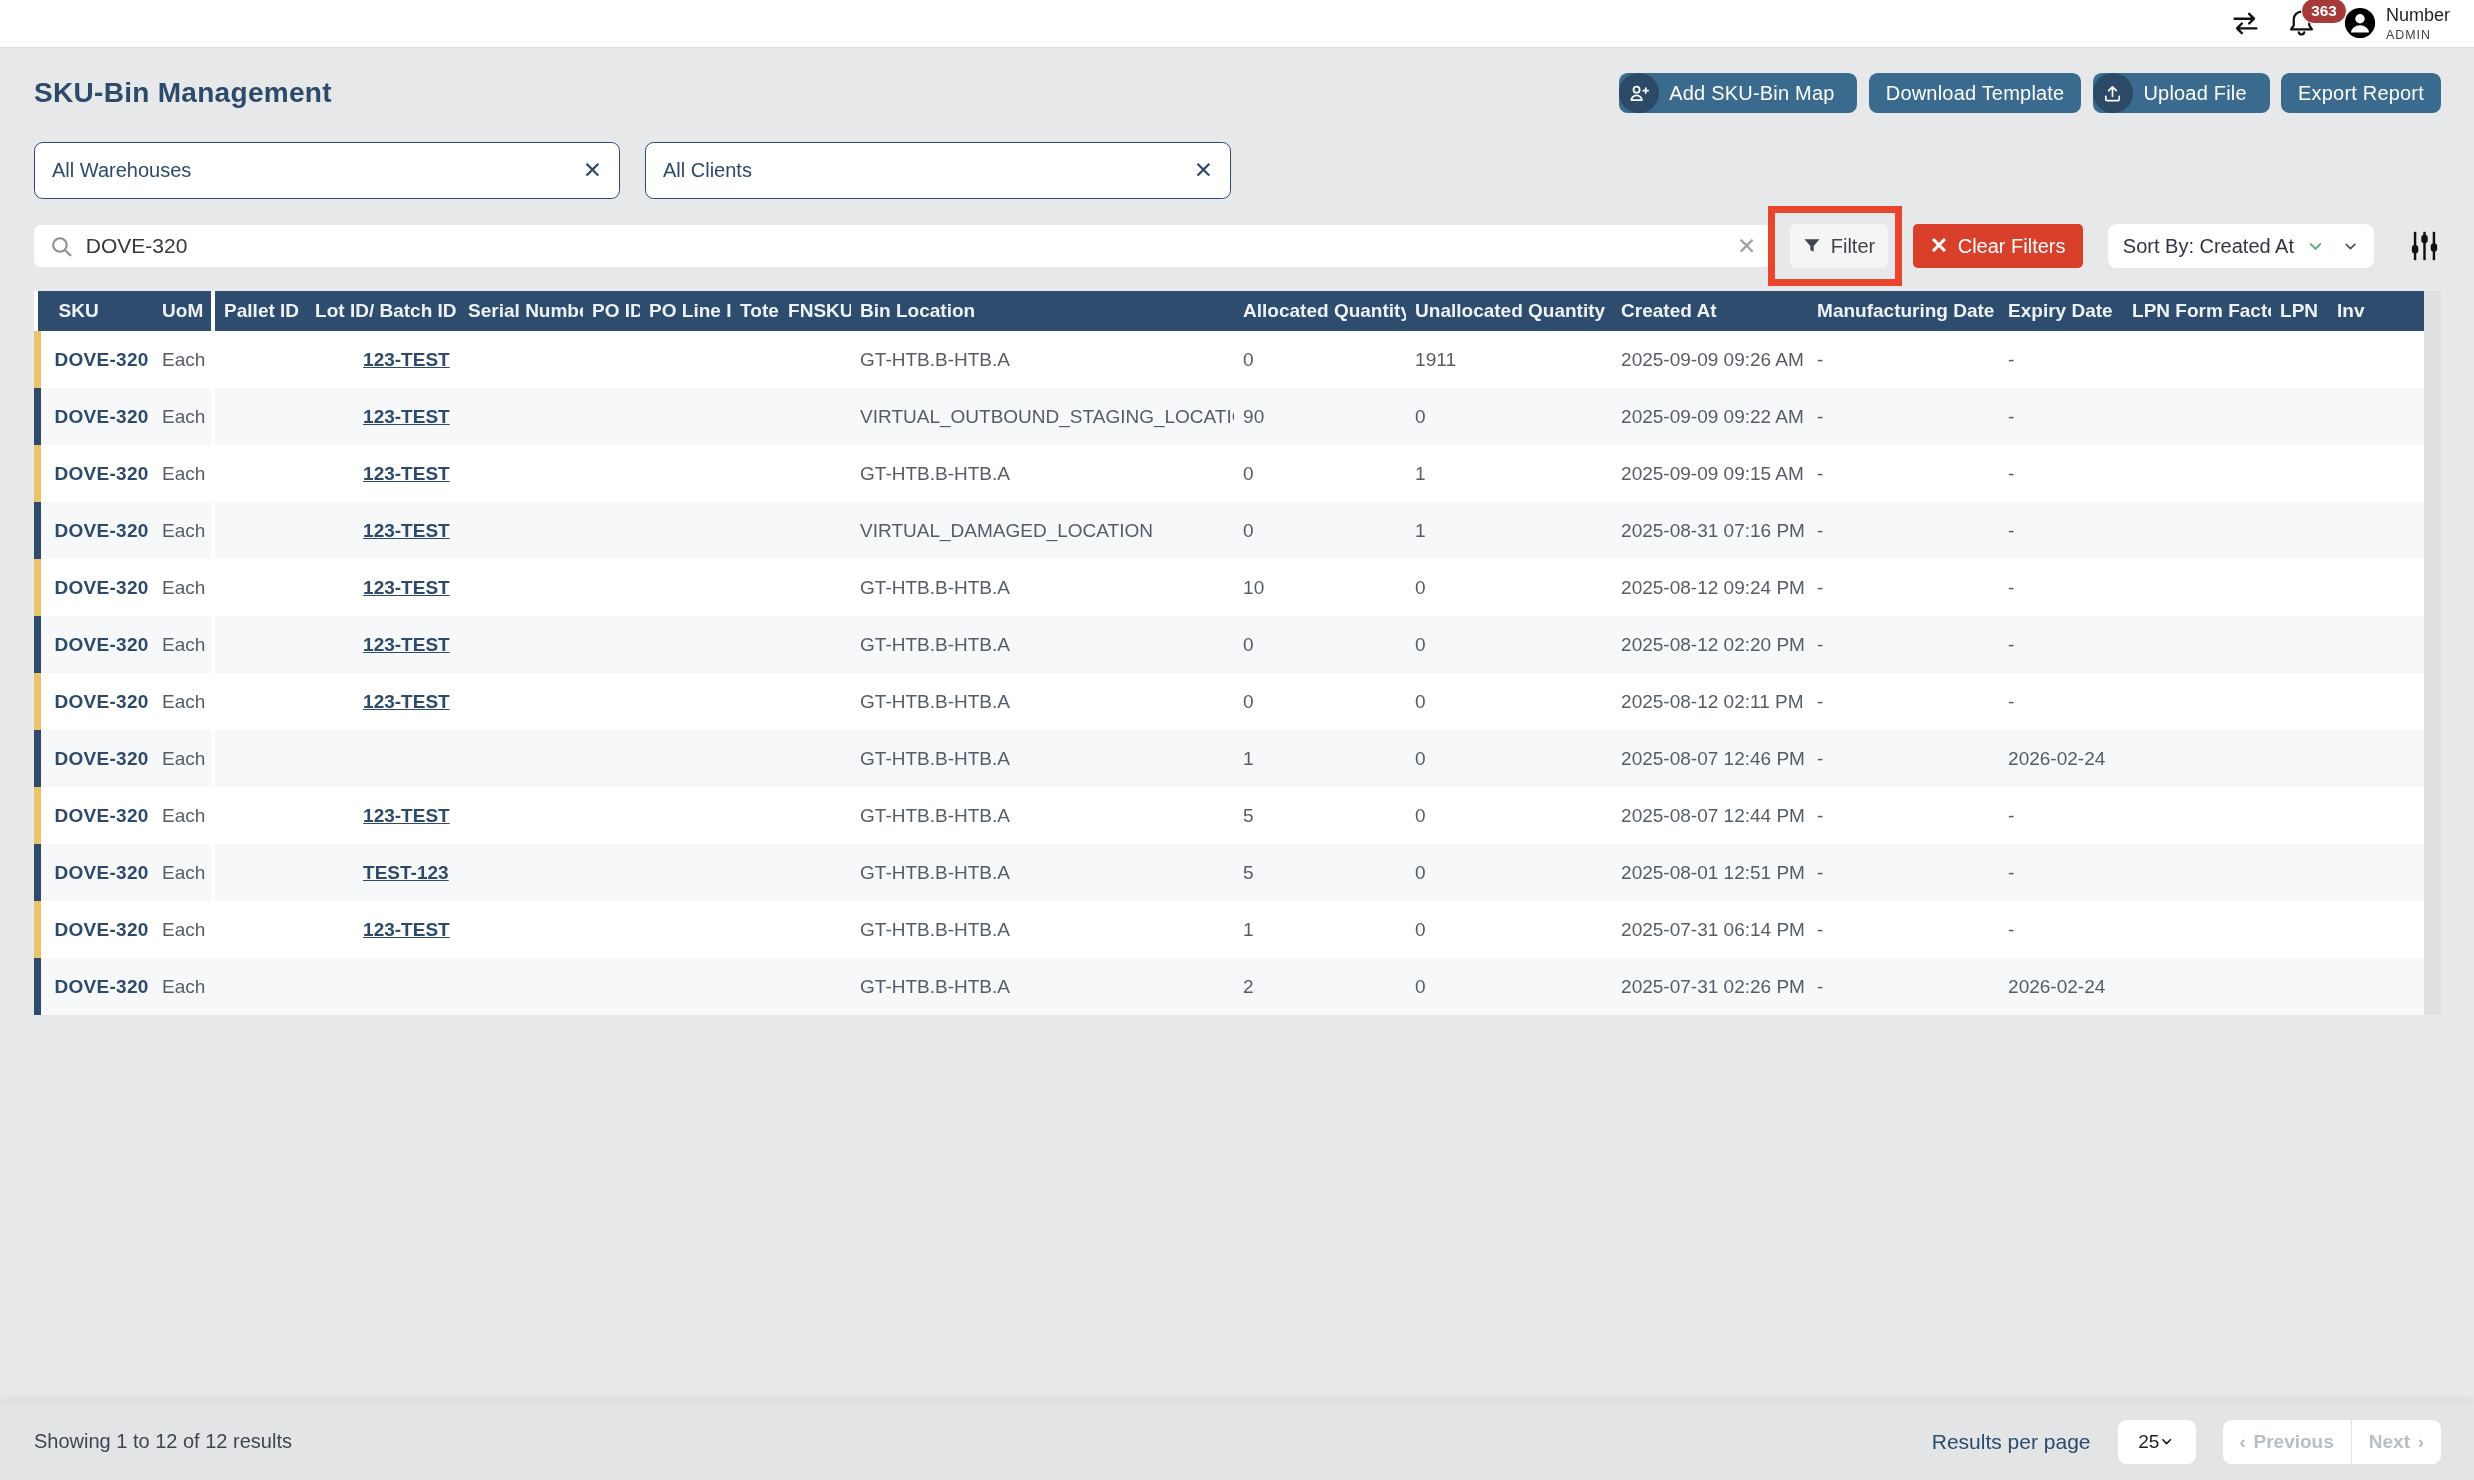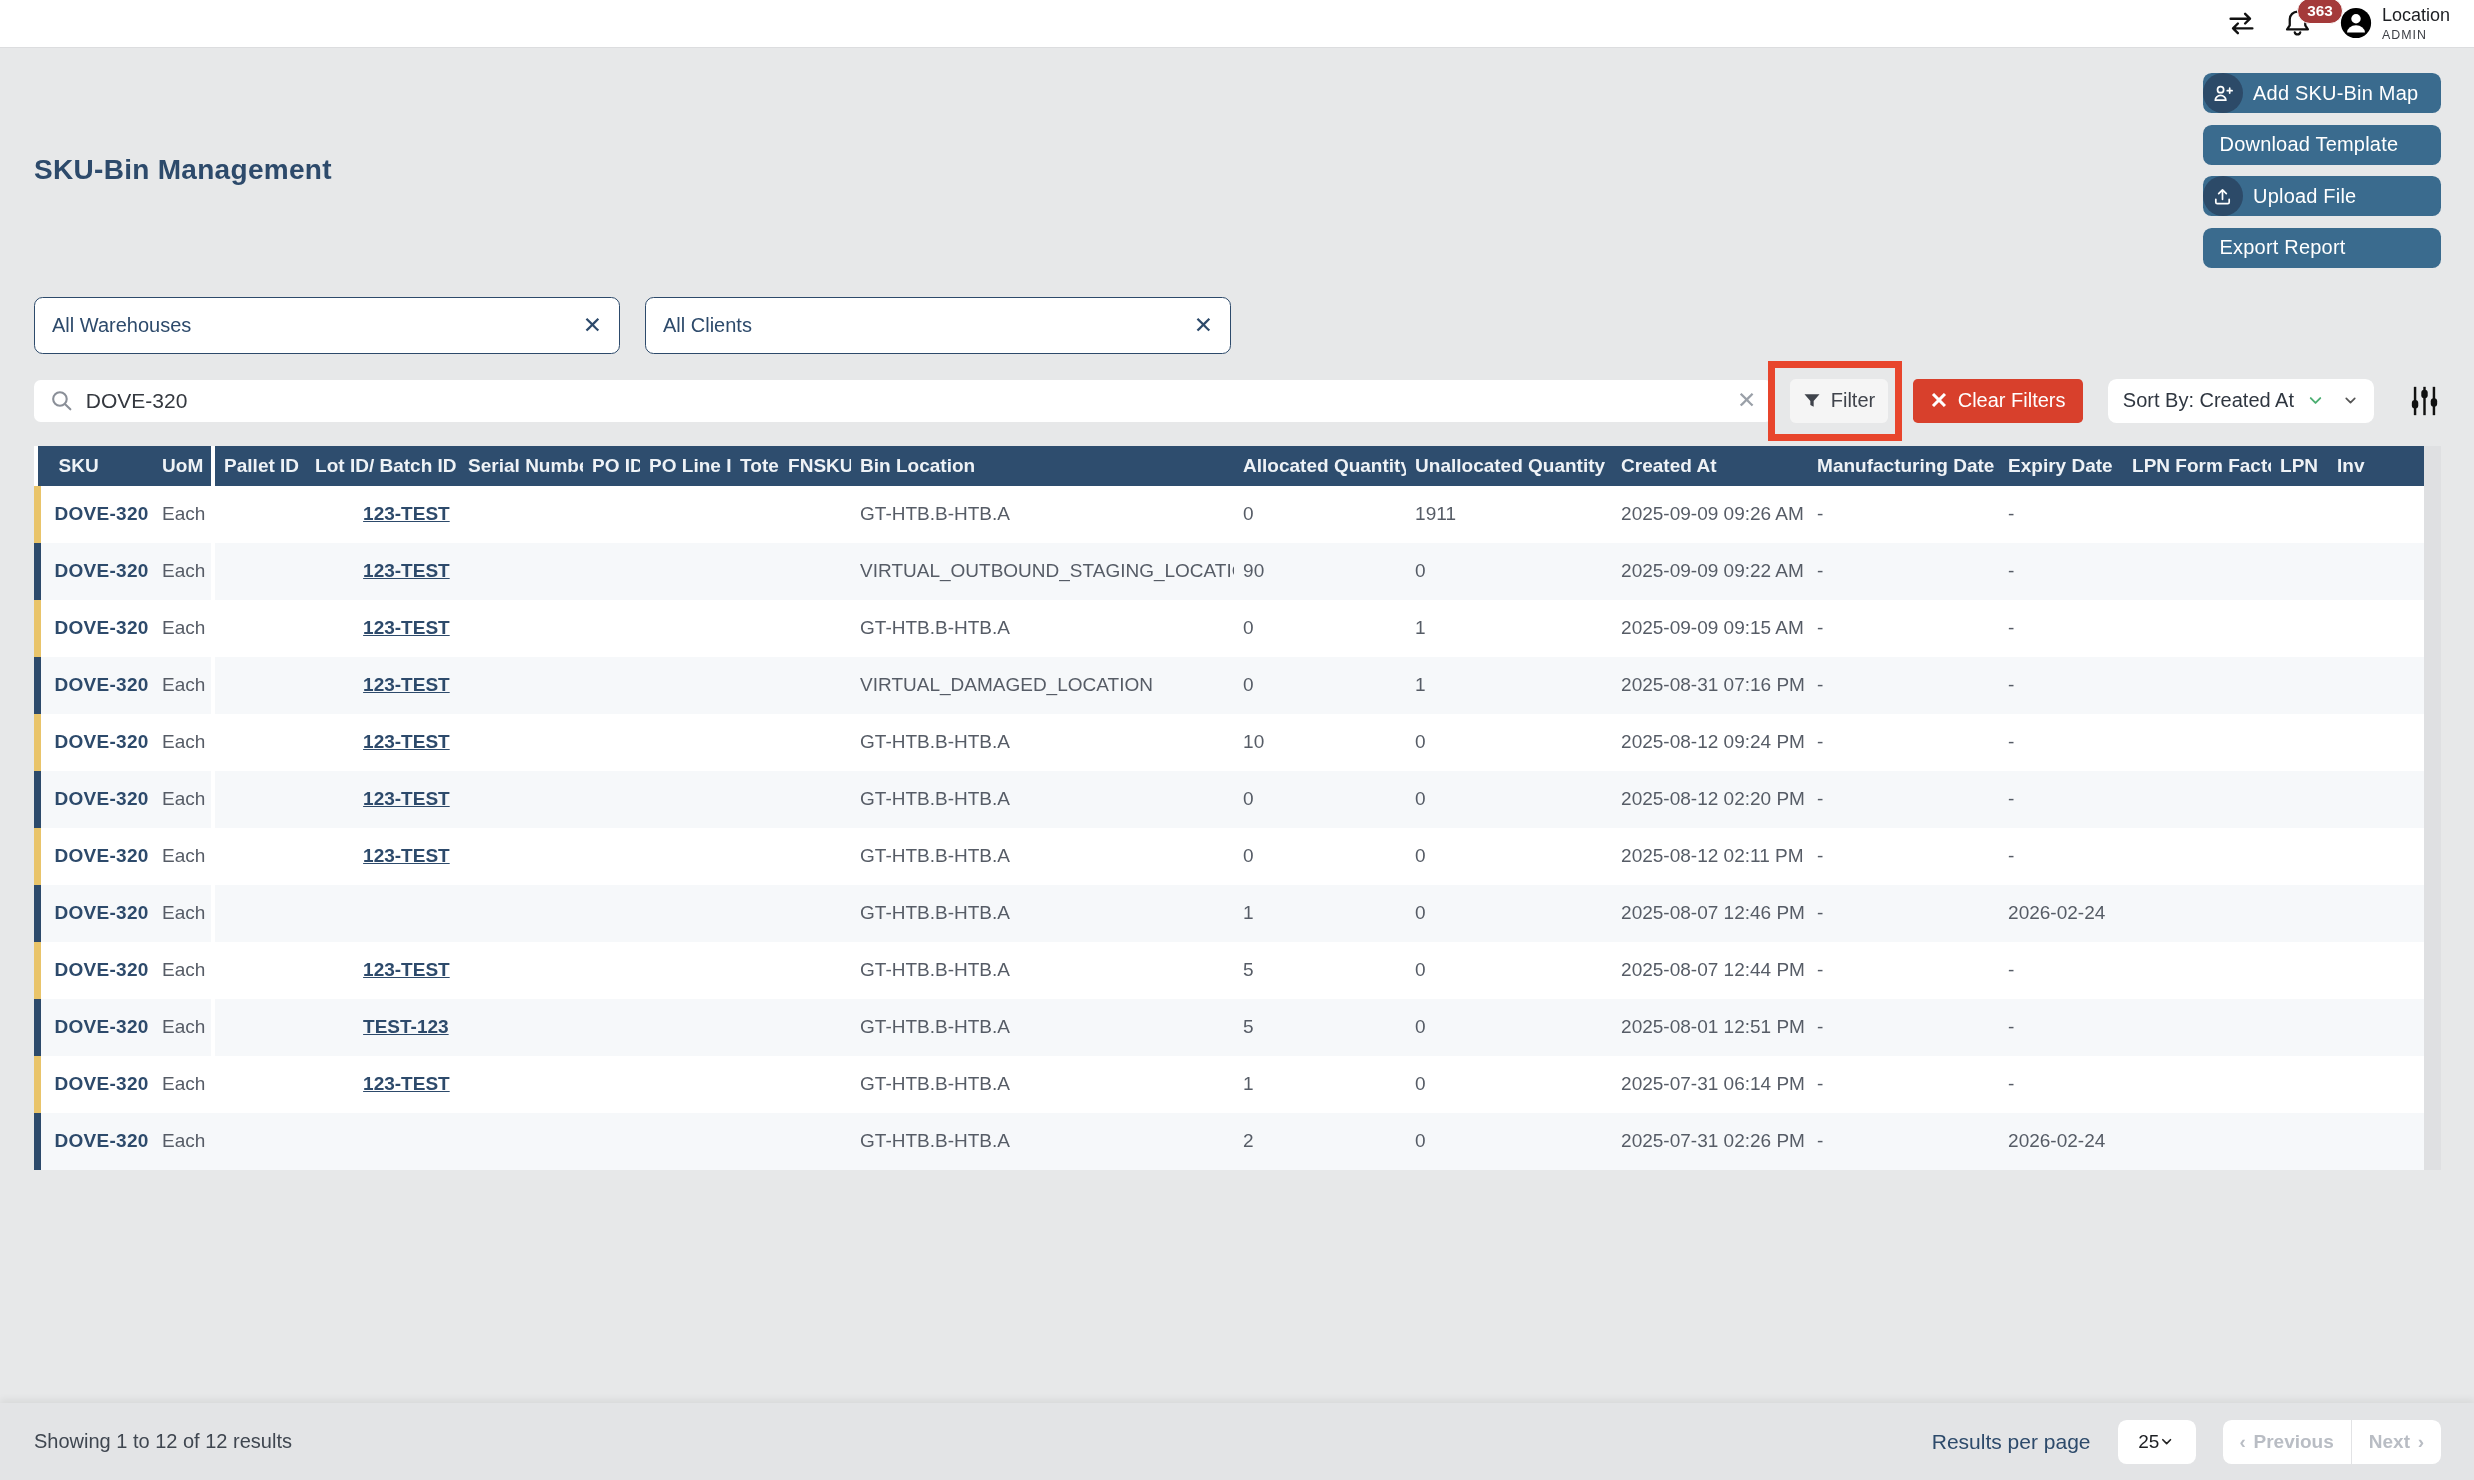--- a/index.html
+++ b/index.html
@@ -25,21 +25,21 @@
     border-radius: 13.4px; padding: 2.9px 9.6px; border: 1.9px solid #fff;
   }
   .user-chip { display: flex; align-items: center; gap: 8.6px; }
   .user-text .name { font-size: 18px; color: #1d1f23; }
   .user-text .role { font-size: 12.4px; color: #3c3f45; letter-spacing: 1px; margin-top: 1.9px; }
 
   
   .page { padding: 0 34px; }
   .page-header { display: flex; justify-content: space-between; align-items: center; margin-top: 25px; gap: 35px; }
   .page-title { font-size: 28px; font-weight: bold; color: #2d4a6b; letter-spacing: 0.3px; }
-  .actions { display: flex; gap: 11.5px; flex-direction: column; }
+  .actions { display: flex; gap: 11.5px; }
   .action-btn {
     background: #3a6b8e; color: #fff; border: none; height: 40px; border-radius: 8.6px;
     font-size: 20px; font-family: inherit; display: flex; align-items: center; cursor: pointer;
     padding: 0 17px; font-weight: 500; letter-spacing: 0.2px;
   }
   .action-btn.with-icon { padding-left: 0; }
   .icon-circle {
     width: 40px; height: 40px; border-radius: 50%; background: #2c4a68;
     display: flex; align-items: center; justify-content: center; margin-right: 10.5px; flex: 0 0 auto;
   }
@@ -151,21 +151,21 @@
   </span>
   <span class="user-chip">
     <span>
       <svg width="34" height="34" viewBox="0 0 36 36">
         <circle cx="18" cy="18" r="16" fill="#000"></circle>
         <circle cx="18" cy="13.5" r="5" fill="#fff"></circle>
         <path d="M8.5 28 a9.5 7.5 0 0 1 19 0 z" fill="#fff"></path>
       </svg>
     </span>
     <span class="user-text">
-      <div class="name">Location</div>
+      <div class="name">Number</div>
       <div class="role">ADMIN</div>
     </span>
   </span>
 </div>
 
 <div class="page">
 
   <div class="page-header">
     <div class="page-title">SKU-Bin Management</div>
     <div class="actions">

